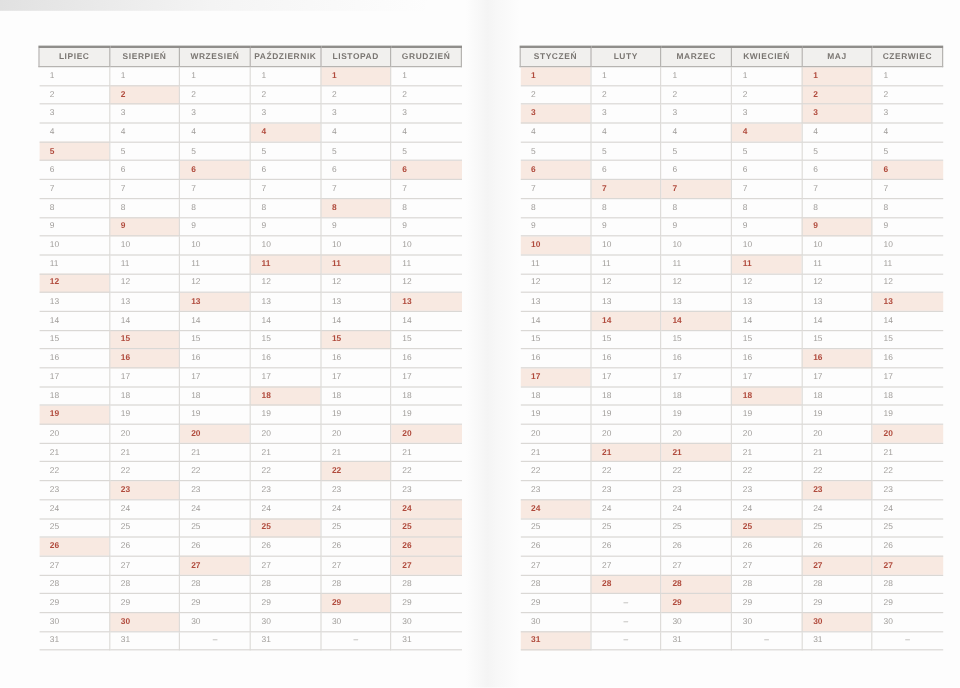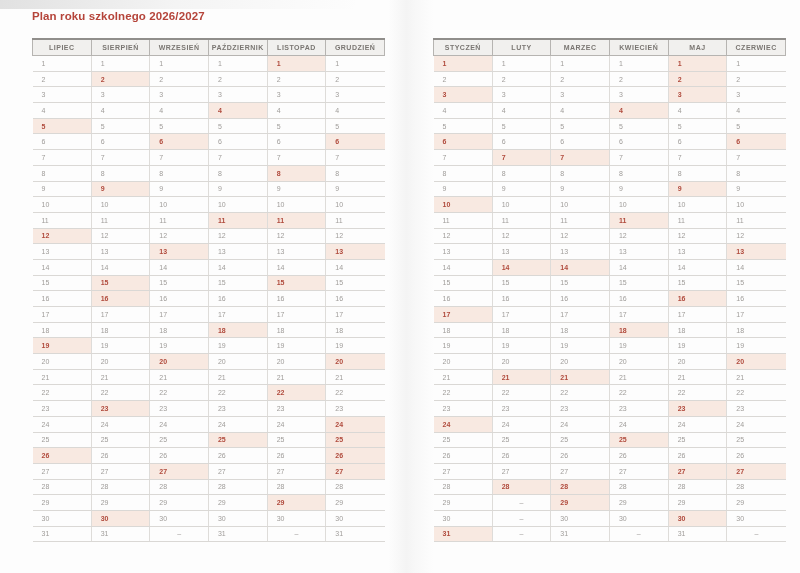--- a/index.html
+++ b/index.html
@@ -62,21 +62,20 @@
   }
   table.cal td.empty { text-align:center; padding-left:0; }
 </style>
 </head>
 <body>
 
 <div class="spread">
   <div class="top-shadow"></div>
   <div class="gutter-shadow"></div>
 
-  <div class="title">Plan roku szkolnego 2026/2027</div>
 
   <table class="cal" id="cal-left">
       <thead>
         <tr>
           <th>LIPIEC</th>
           <th>SIERPIEŃ</th>
           <th>WRZESIEŃ</th>
           <th>PAŹDZIERNIK</th>
           <th>LISTOPAD</th>
           <th>GRUDZIEŃ</th>

